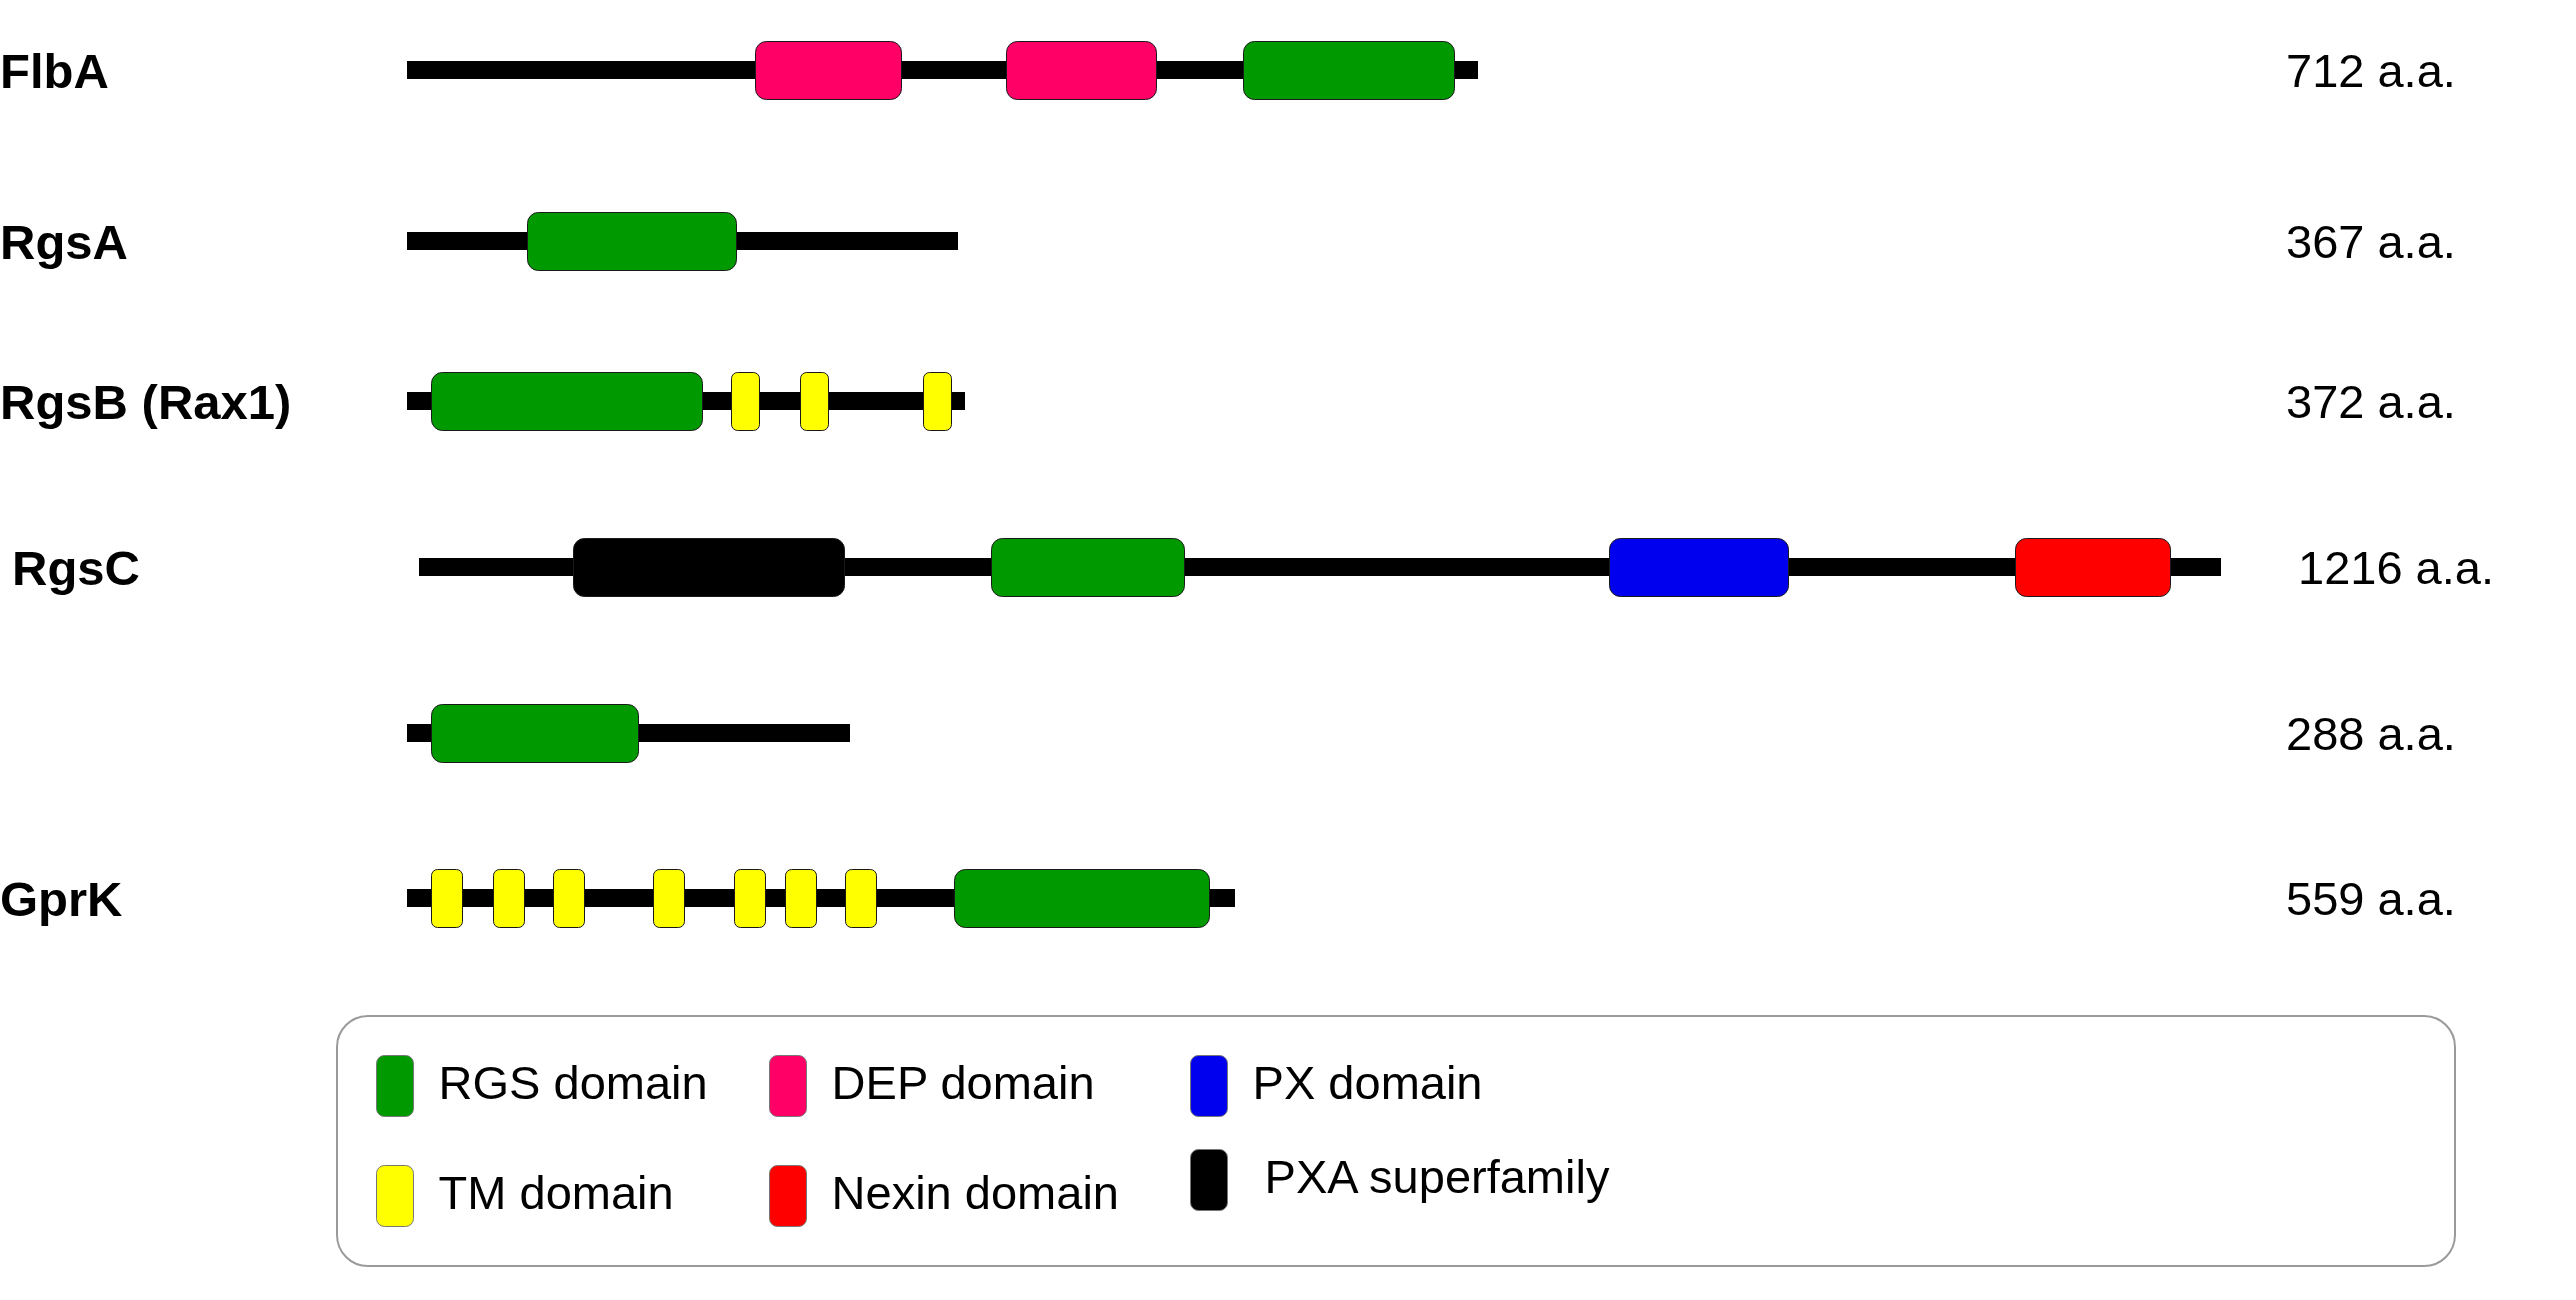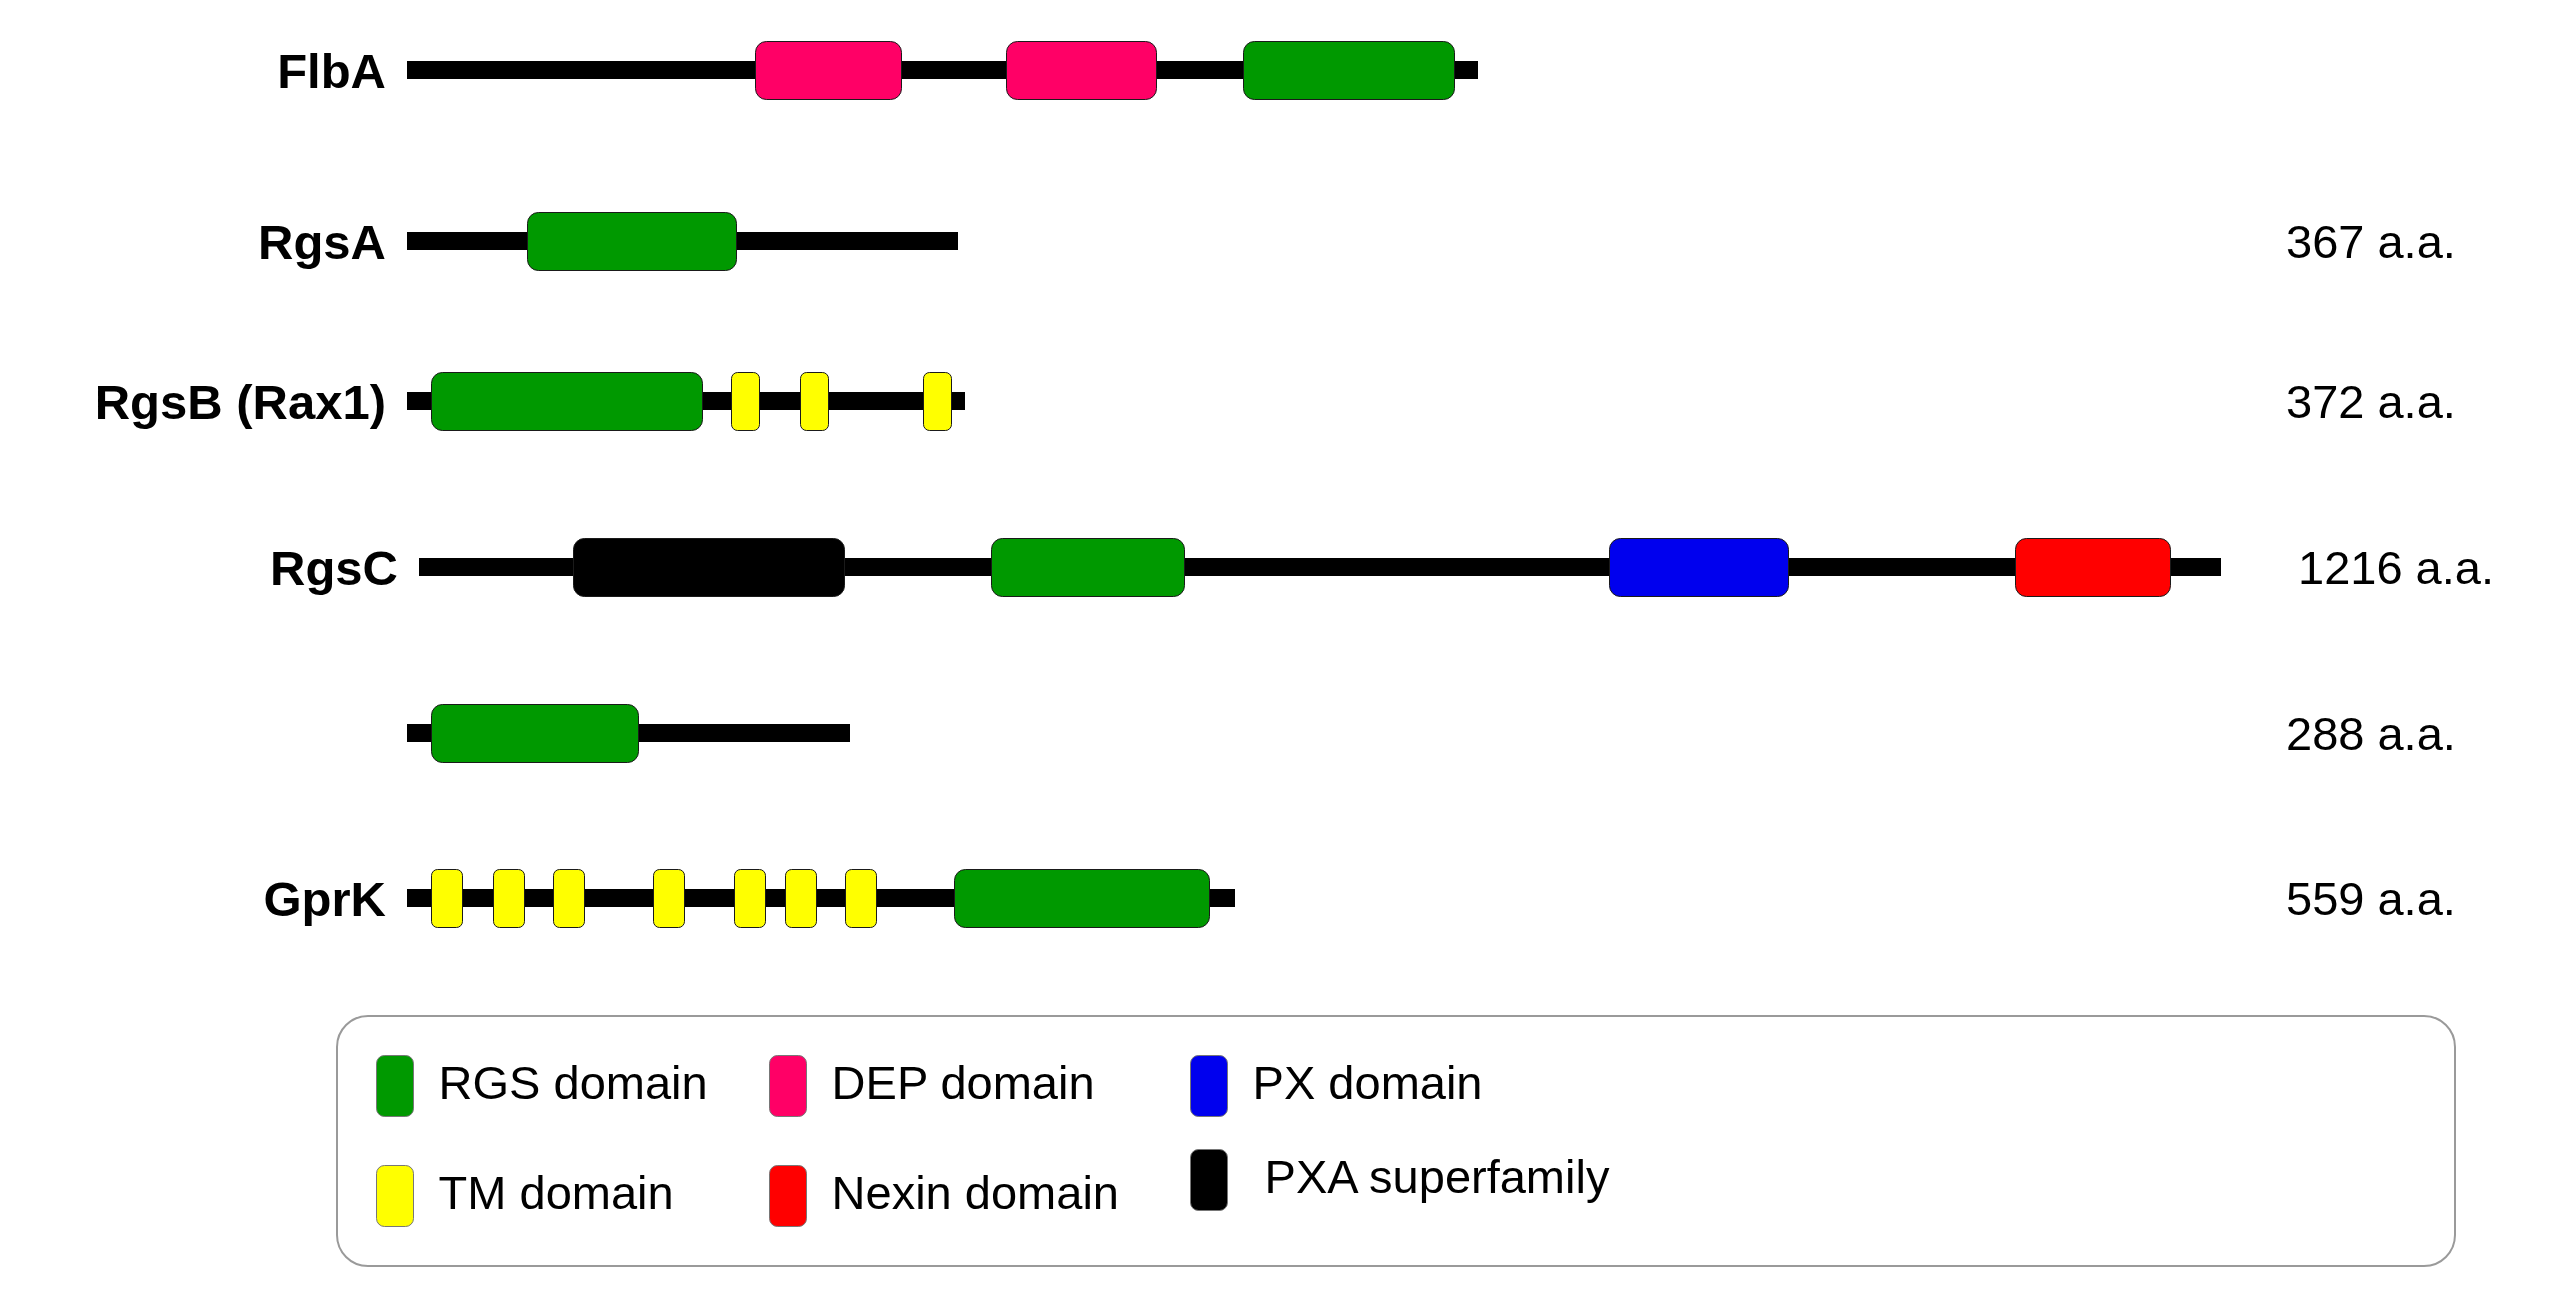--- a/index.html
+++ b/index.html
@@ -22,21 +22,20 @@
   .row {
     position: absolute;
     left: 0;
     width: 2576px;
     height: 114px;
   }
   .label-box {
     position: absolute;
     left: 0;
     width: 386px;
-    text-align: right;
     font-weight: bold;
     font-size: 49px;
     color: #000;
     line-height: 114px;
     white-space: nowrap;
     font-family: "Liberation Sans", sans-serif;
   }
   .backbone {
     position: absolute;
     height: 18px;
@@ -107,20 +106,21 @@
 <body>
 
 <div id="canvas">
   <div id="rows">
       <div class="row" style="top: 14px;">
         <div class="label-box">FlbA</div>
         <div class="backbone" style="left: 407px; width: 1071px; background: rgb(0, 0, 0);"></div>
         <div class="domain wide" title="DEP domain" style="left: 755px; width: 147px; background: rgb(255, 0, 102);"></div>
         <div class="domain wide" title="DEP domain" style="left: 1006px; width: 151px; background: rgb(255, 0, 102);"></div>
         <div class="domain wide" title="RGS domain" style="left: 1243px; width: 212px; background: rgb(0, 153, 0);"></div>
+        <div class="len-label">712 a.a.</div>
       </div>
       <div class="row" style="top: 185px;">
         <div class="label-box">RgsA</div>
         <div class="backbone" style="left: 407px; width: 551px; background: rgb(0, 0, 0);"></div>
         <div class="domain wide" title="RGS domain" style="left: 527px; width: 210px; background: rgb(0, 153, 0);"></div>
         <div class="len-label">367 a.a.</div>
       </div>
       <div class="row" style="top: 345px;">
         <div class="label-box">RgsB (Rax1)</div>
         <div class="backbone" style="left: 407px; width: 558px; background: rgb(0, 0, 0);"></div>

